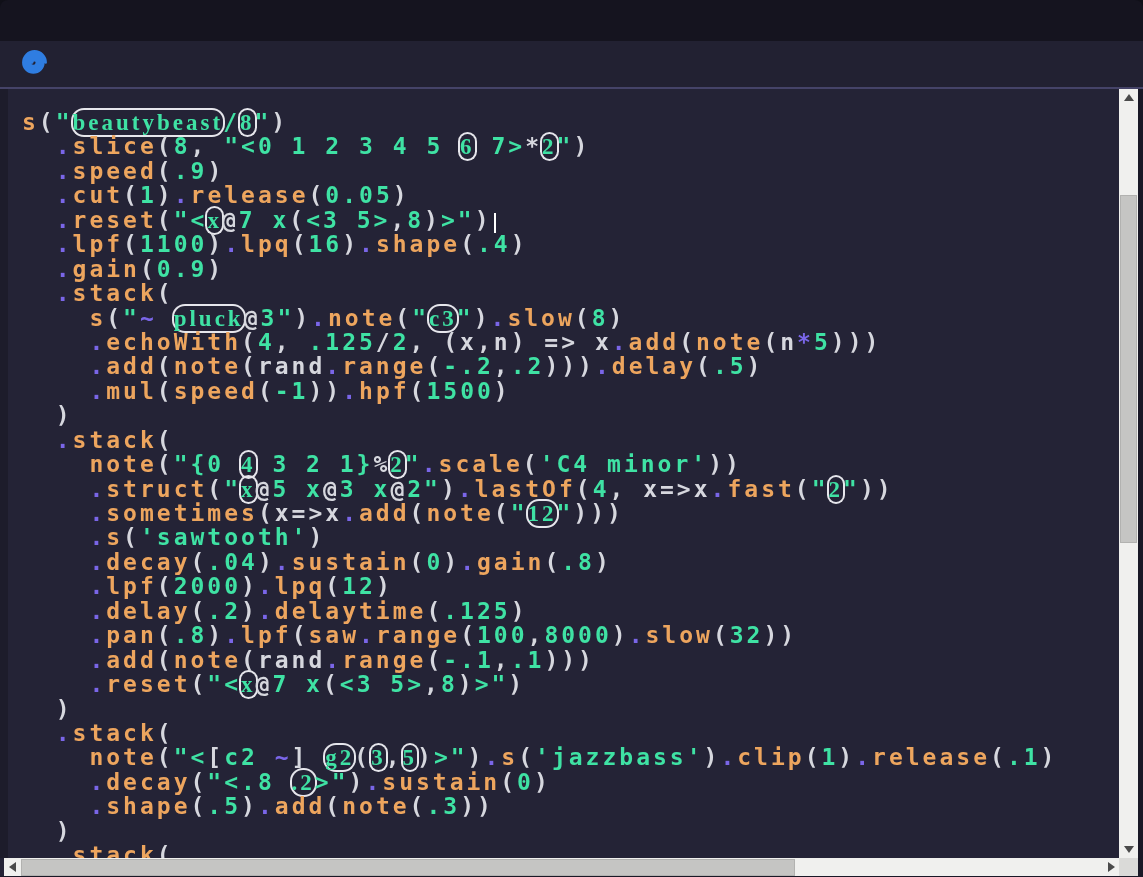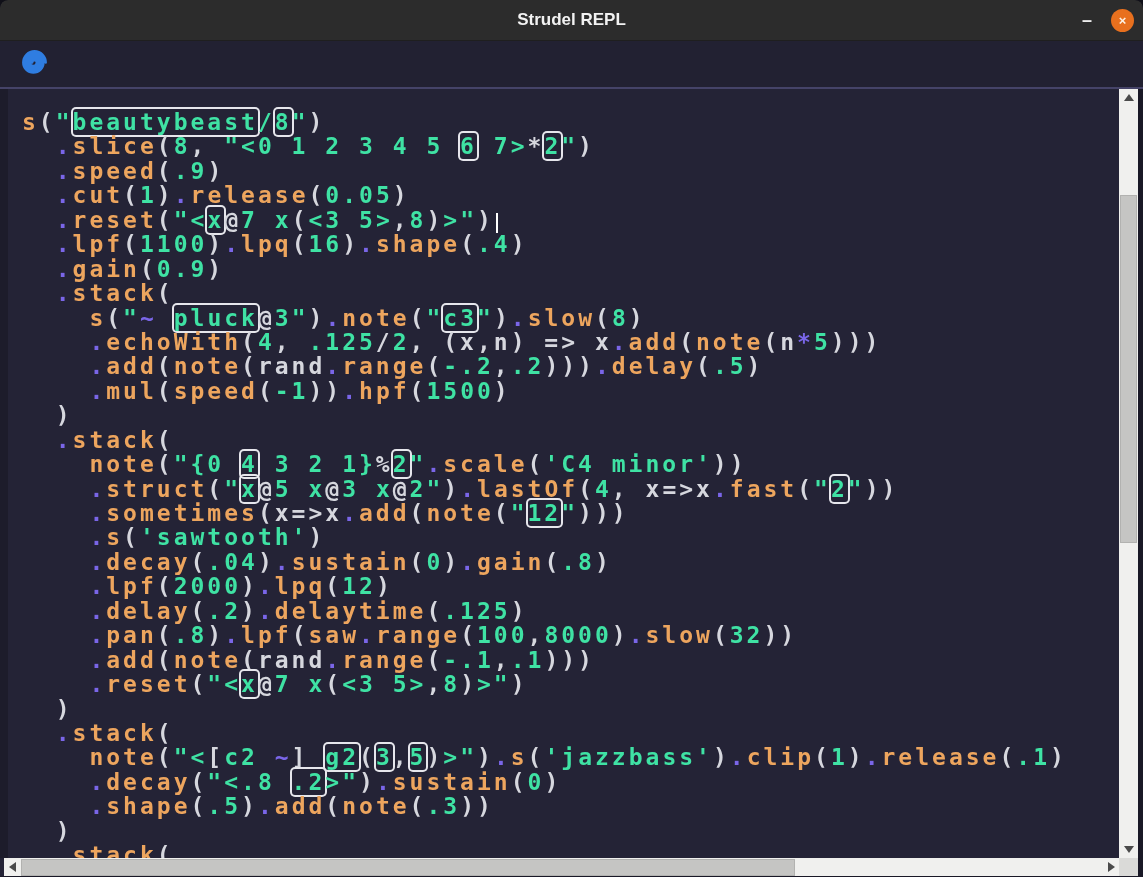--- a/index.html
+++ b/index.html
@@ -48,21 +48,21 @@
     position:absolute;left:0;top:21px;white-space:pre;
     font-family:"DejaVu Sans Mono",monospace;font-weight:bold;
     font-size:23px;line-height:24.45px;letter-spacing:3px;
     color:#d6d7de;
   }
   .code-line{padding-left:22px;height:24.45px;}
   .tok-fn{color:#eda55e;}
   .tok-str{color:#3fe2a4;}
   .tok-pun{color:#d6d7de;}
   .tok-op{color:#7a66e8;}
-  .boxed{box-shadow:0 0 0 2px #e6e6ec;border-radius:3px;}
+  .boxed{box-shadow:0 0 0 2px #e6e6ec;border-radius:11px;font-family:Liberation Serif, serif;}
   .cursor{
     display:inline-block;width:2px;height:20px;background:#ffffff;
     vertical-align:text-bottom;margin-left:2px;
   }
   
   .vscroll{
     position:absolute;left:1119px;top:89px;width:19px;height:769px;
     background:#f0f0ee;
   }
   .frame-right{position:absolute;left:1138px;top:89px;width:5px;height:788px;background:#191826;}
@@ -95,25 +95,20 @@
   .tri-up{width:0;height:0;border-left:5px solid transparent;border-right:5px solid transparent;border-bottom:7px solid #4a4a4a;}
   .tri-down{width:0;height:0;border-left:5px solid transparent;border-right:5px solid transparent;border-top:7px solid #4a4a4a;}
   .tri-left{width:0;height:0;border-top:5px solid transparent;border-bottom:5px solid transparent;border-right:7px solid #4a4a4a;}
   .tri-right{width:0;height:0;border-top:5px solid transparent;border-bottom:5px solid transparent;border-left:7px solid #4a4a4a;}
 </style>
 </head>
 <body>
 
 <div class="window">
 
-  <div class="titlebar">
-    <div class="title">Strudel REPL</div>
-    <div class="min-btn">–</div>
-    <div class="close-btn">×</div>
-  </div>
 
   <div class="toolbar">
     <span class="logo">
       <svg width="27" height="27" viewBox="0 0 24 24">
         <path d="M22 12 A10 10 0 0 0 2 12 A9 9 0 0 0 20 12 A8 8 0 0 0 4 12 A7 7 0 0 0 18 12 A6 6 0 0 0 6 12 A5 5 0 0 0 16 12 A4 4 0 0 0 8 12 A3 3 0 0 0 14 12 A2 2 0 0 0 10 12" fill="none" stroke="#2f7de1" stroke-width="2.1" stroke-linecap="round"></path>
       </svg>
     </span>
   </div>
 
   <div class="editor">

